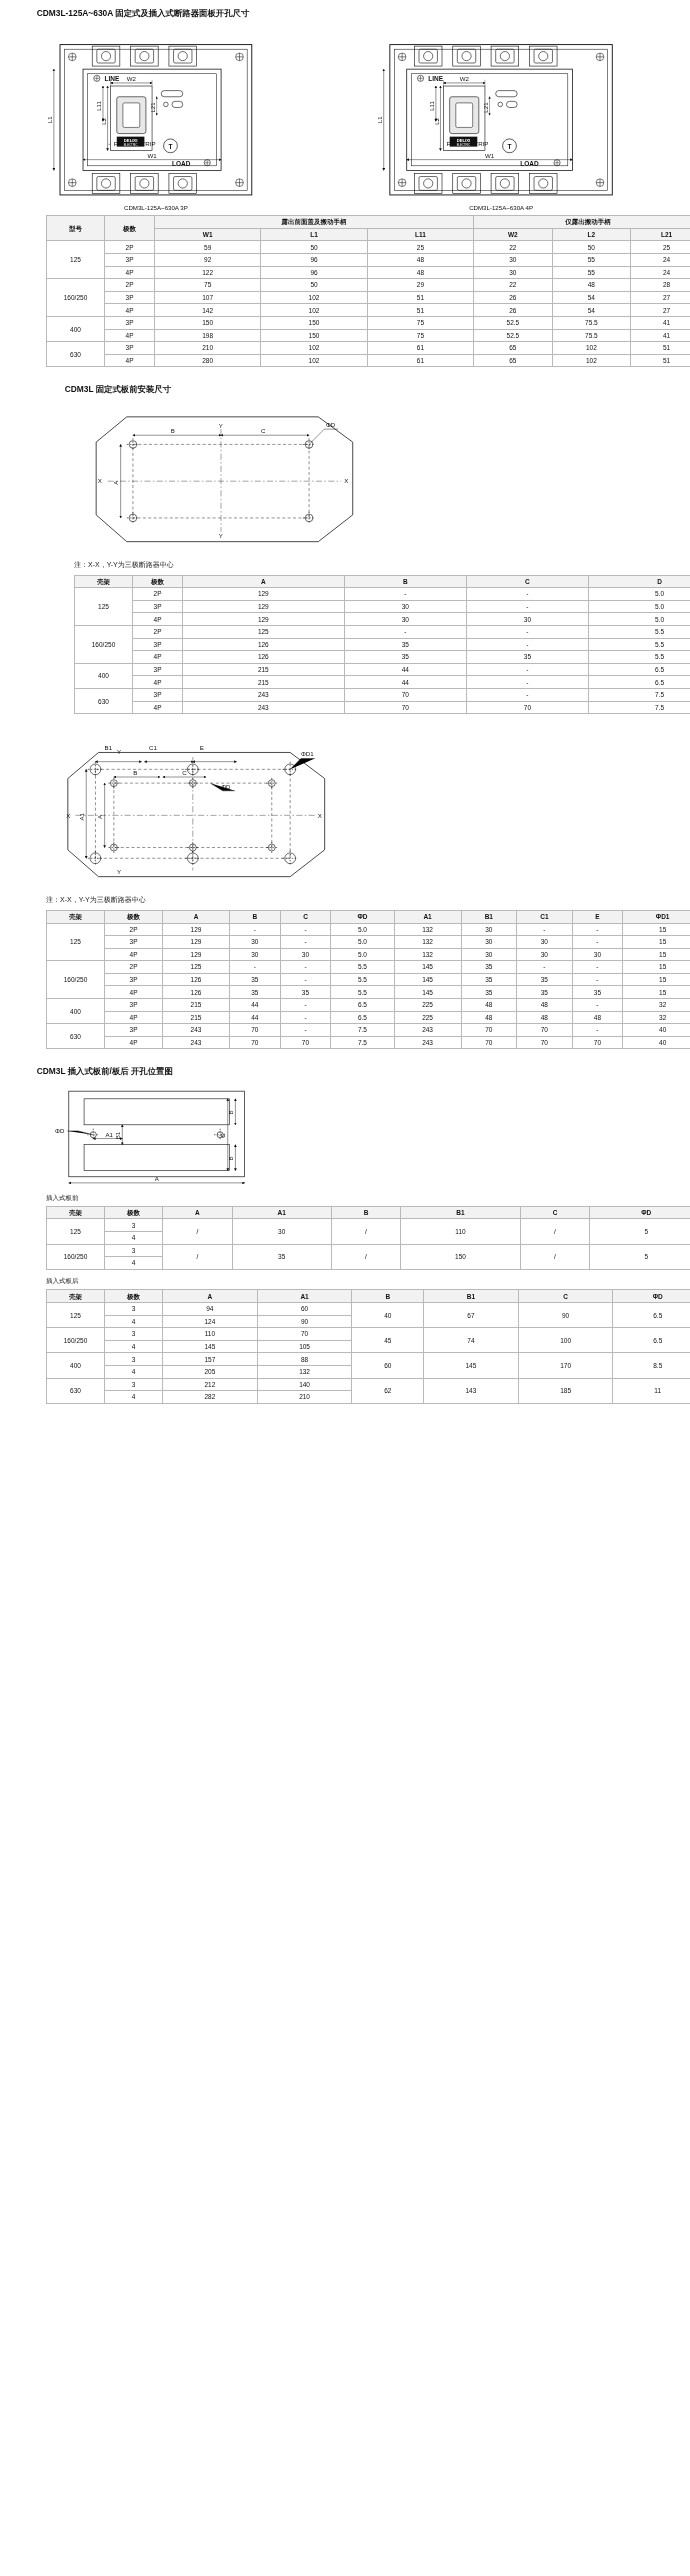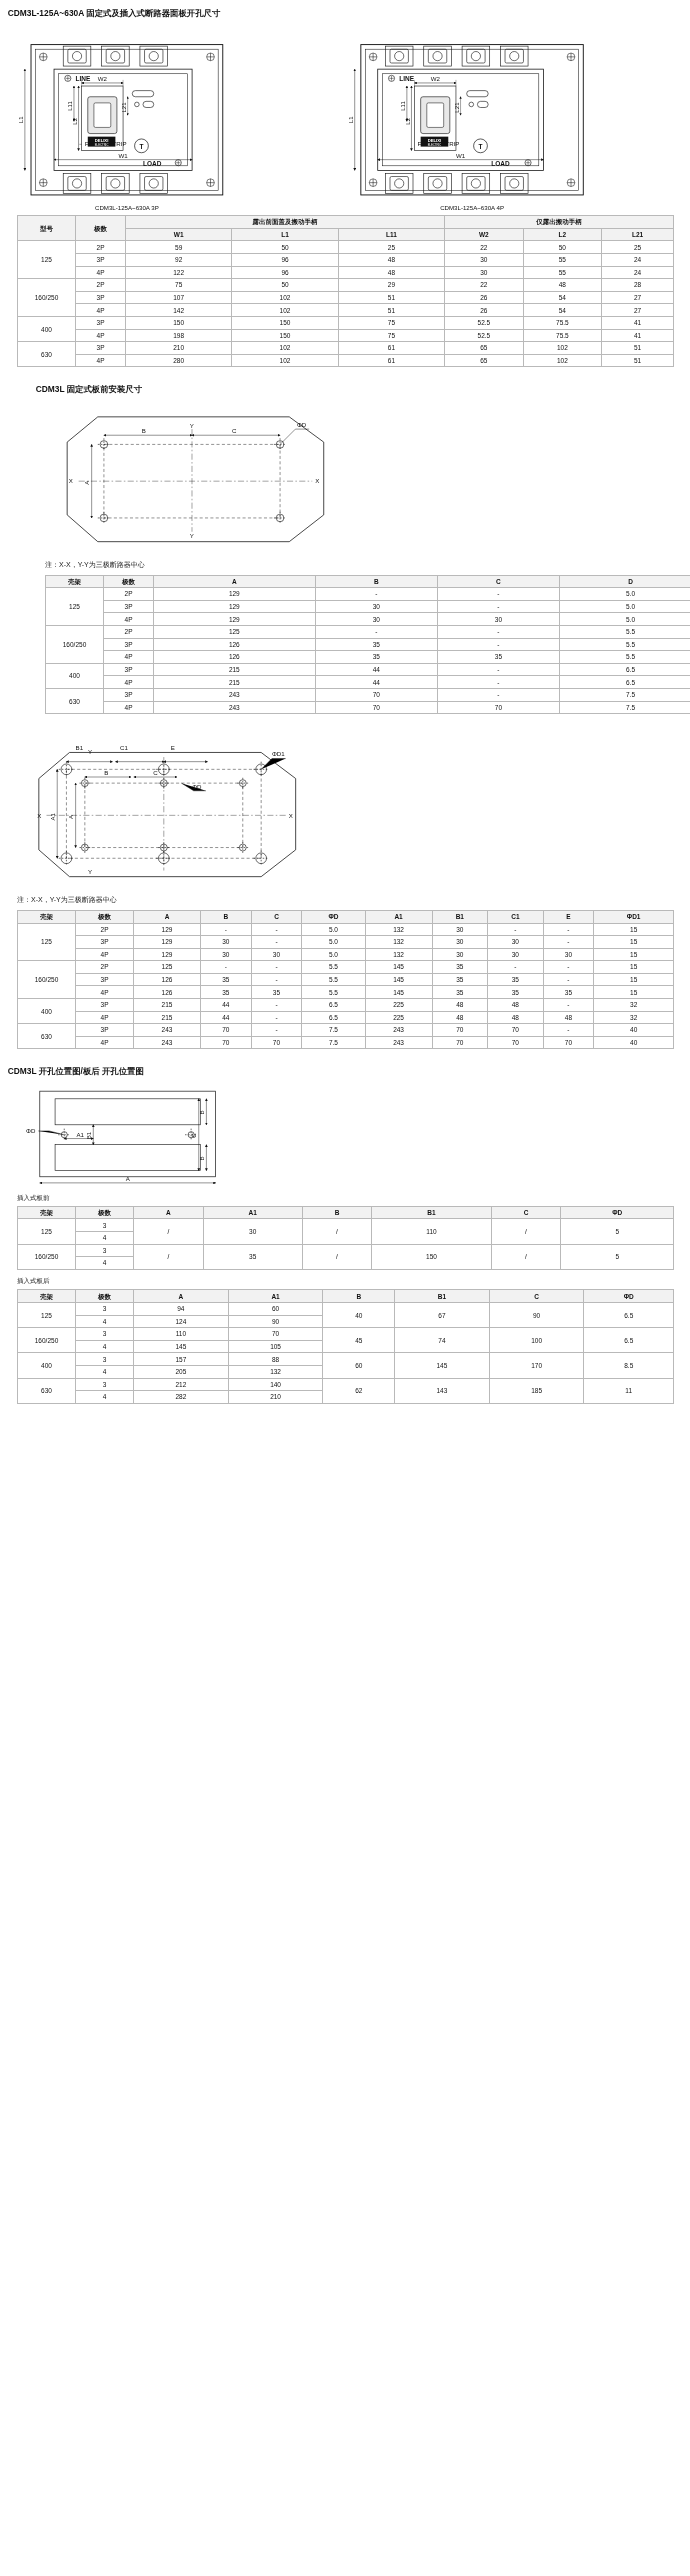--- a/index.html
+++ b/index.html
@@ -1,17 +1,17 @@
 <!DOCTYPE html>
 <html style="font-size:12.3px"><head>
 <meta charset="utf-8">
 <style>
   html,body{margin:0;padding:0;background:#ffffff;}
   body{width:691px;font-family:"Liberation Sans","DejaVu Sans",sans-serif;color:#111;}
-  .page{width:637px;position:relative;padding:0;}
+  .page{width:637px;position:relative;padding:0;margin-left:29px;}
   .sec-title{font-size:8.4px;font-weight:bold;color:#111;margin:0 0 4.6px 7.7px;}
   .sec{margin-top:10.7px;}
   .figbox{margin:0 7.7px;}
   .note{font-size:7px;color:#222;margin:3.1px 0 4.6px 17px;}
   table.t{border-collapse:collapse;font-size:6.5px;margin:0 17px;width:657px;}
   table.t th,table.t td{border:0.8px solid #b9b9b9;text-align:center;padding:0.8px 1.5px;line-height:9.2px;height:10px;color:#111;}
   table.t th{background:#f2f2f2;font-weight:bold;}
   .lbl{font-size:8px;fill:#111;}
   .lbl-b{font-size:8.5px;fill:#111;font-weight:bold;}
   svg{display:block;}
@@ -742,21 +742,21 @@
             <td>70</td>
             <td>70</td>
             <td>70</td>
             <td>40</td>
           </tr>
         </tbody>
     </table>
   </div>
 
   <div class="sec" style="margin-top:17px;">
-    <div class="sec-title">CDM3L 开孔位置图/板后 开孔位置图</div>
+    <div class="sec-title">CDM3L 插入式板前/板后 开孔位置图</div>
     <div class="figbox">
       <svg width="675" height="107" viewBox="0 0 880 140">
         <defs>
           <marker id="ar4" markerWidth="6" markerHeight="6" refX="5" refY="3" orient="auto">
               <path d="M0,0 L6,3 L0,6 z" fill="#111"></path>
             </marker>
           <marker id="arl4" markerWidth="6" markerHeight="6" refX="1" refY="3" orient="auto">
               <path d="M6,0 L0,3 L6,6 z" fill="#111"></path>
             </marker>
         </defs>

